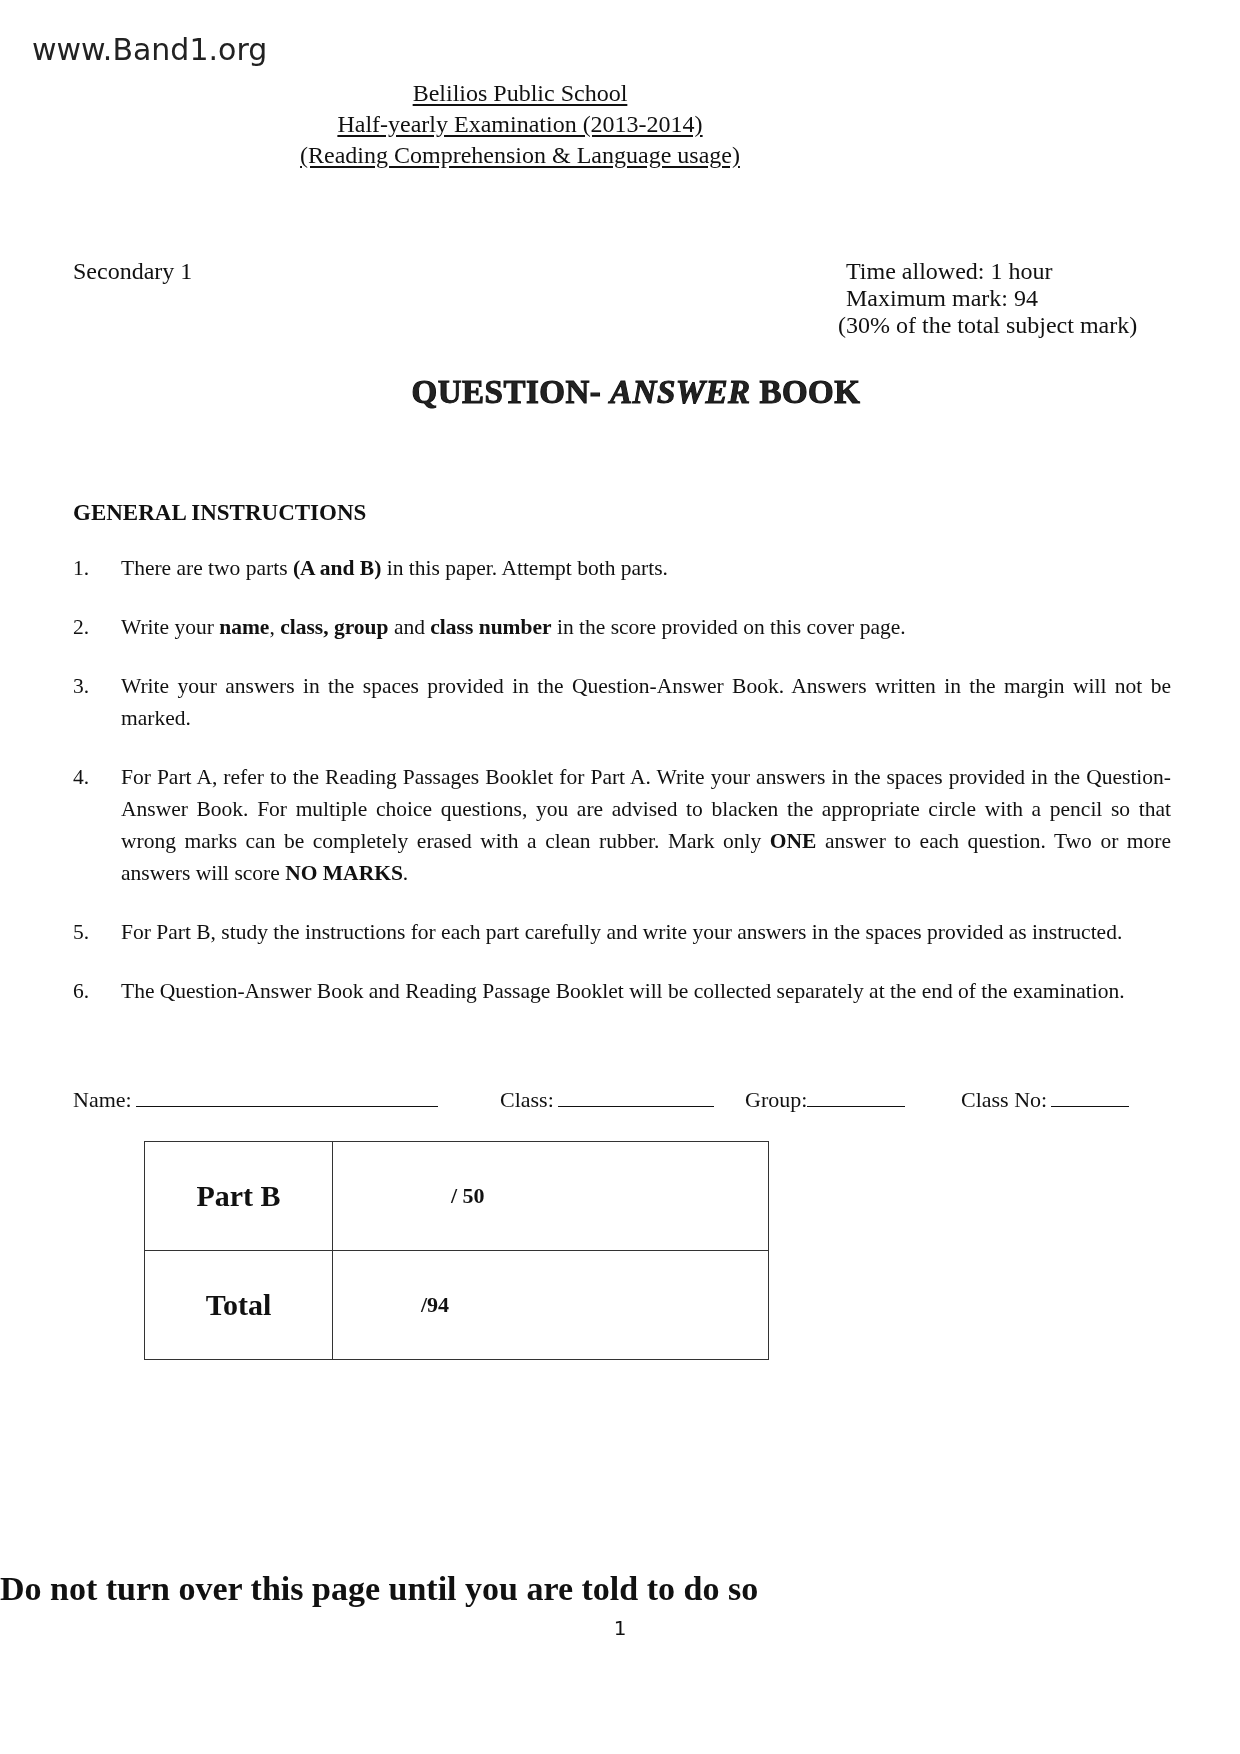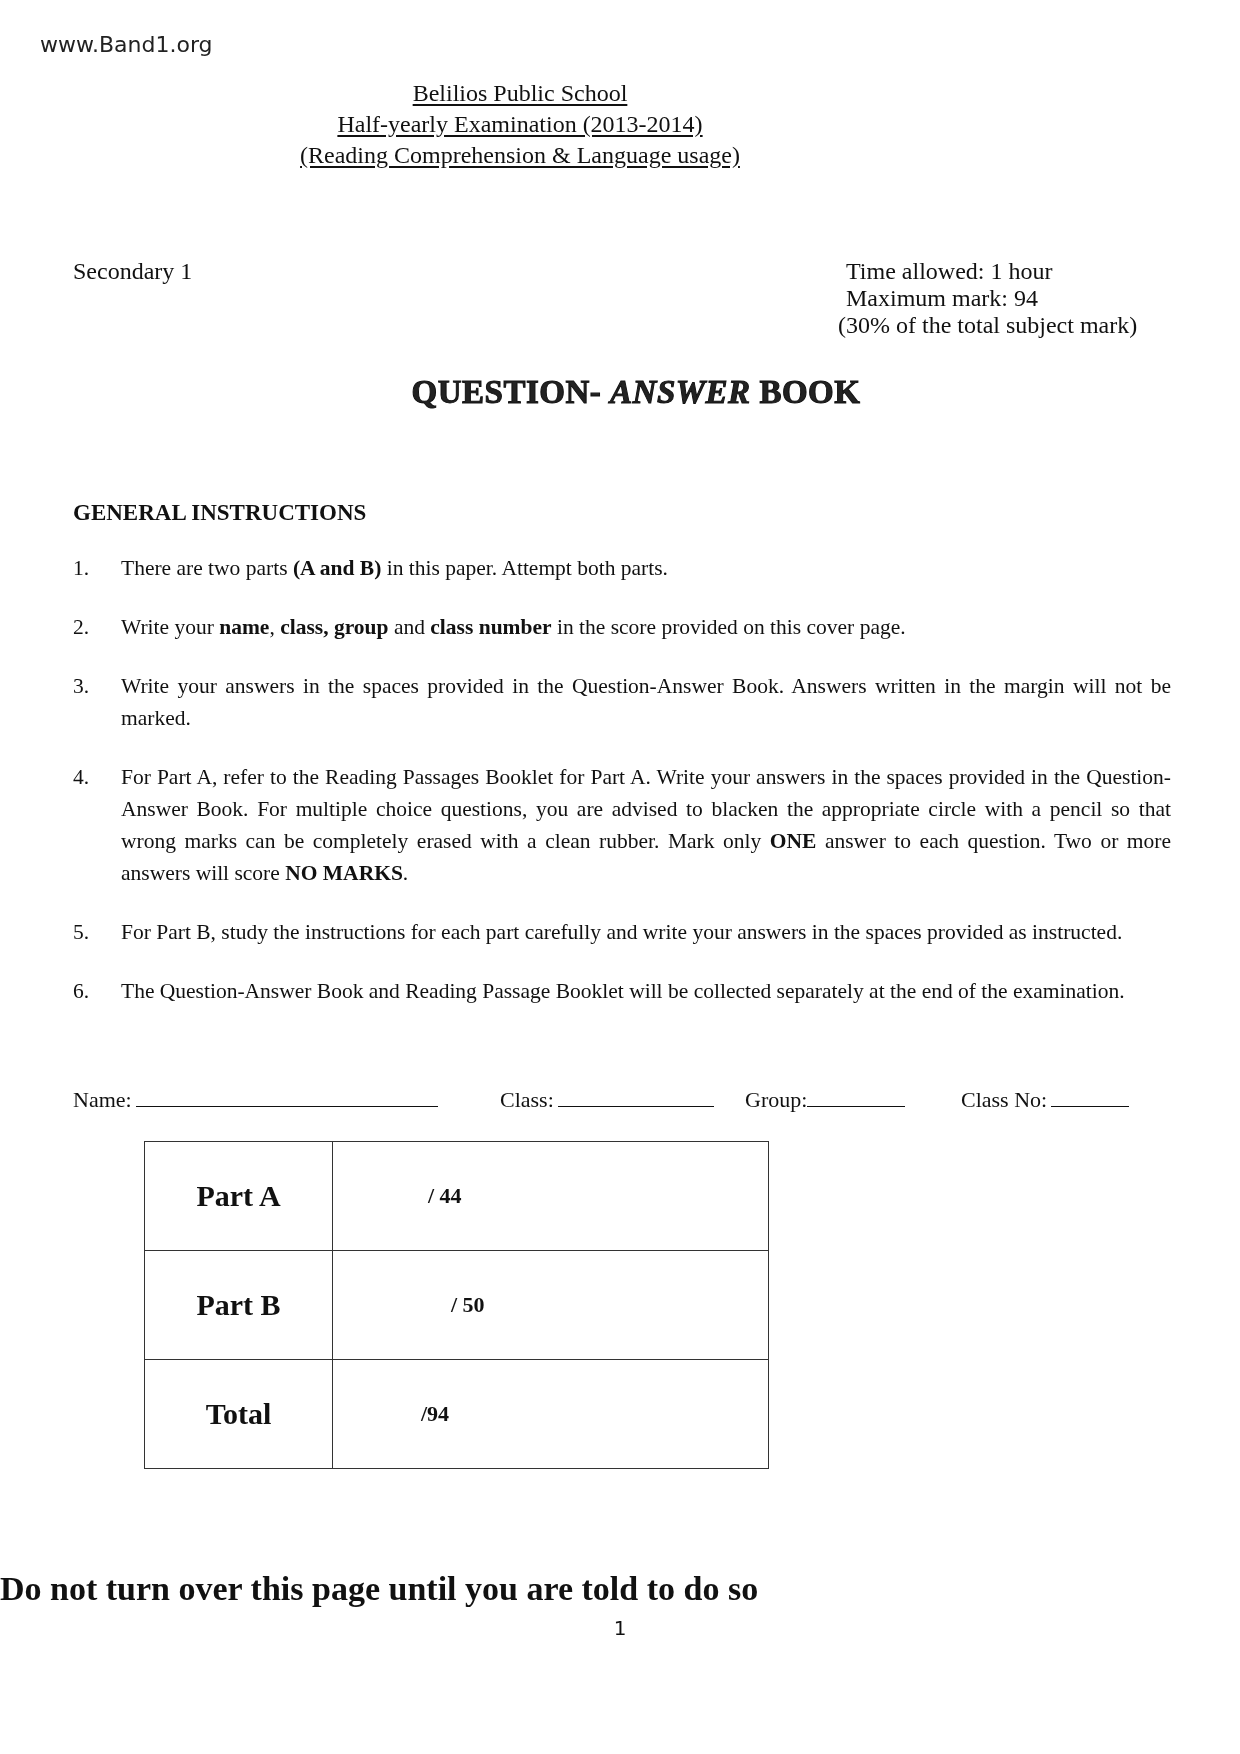--- a/index.html
+++ b/index.html
@@ -1,18 +1,18 @@
 <!DOCTYPE html>
 <html><head>
 <meta charset="utf-8">
 <style>
   html, body { margin: 0; padding: 0; background: #ffffff; }
   body { width: 1240px; height: 1754px; position: relative; overflow: hidden; color: #111; font-family: "Liberation Serif", serif; }
   .abs { position: absolute; }
-  .watermark { left: 40px; top: 32px; font-family: "DejaVu Sans", sans-serif; font-size: 22px; color: #222; }
+  .watermark { left: 32px; top: 32px; font-family: "DejaVu Sans", sans-serif; font-size: 30px; color: #222; }
   .header { left: 0; width: 1040px; top: 78px; text-align: center; font-size: 24px; line-height: 31px; }
   .header div { text-decoration: underline; text-underline-offset: 3px; }
   .secondary { left: 73px; top: 258px; font-size: 24px; }
   .meta { left: 838px; top: 258px; font-size: 24px; line-height: 27px; }
   .meta .ind { margin-left: 8px; }
   .book-title { left: 16px; width: 1240px; top: 374px; text-align: center; font-family: "Liberation Serif", serif; font-weight: bold; font-size: 33px; letter-spacing: 0.5px; color: #222; text-transform: uppercase; -webkit-text-stroke: 1px #111; }
   .book-title .a { font-style: italic; }
   .gi-title { left: 73px; top: 500px; font-size: 23px; font-weight: bold; }
   .inst { left: 73px; width: 1098px; font-size: 21.5px; line-height: 32px; }
   .inst .num { position: absolute; left: 0; top: 0; }
@@ -89,24 +89,20 @@
     <span>Group:</span><span class="line" style="width:98px;margin-left:0"></span>
   </div>
   <div class="field" style="left:888px">
     <span>Class No:</span><span class="line" style="width:78px"></span>
   </div>
 </div>
 
 <table class="marks">
   <tbody id="marks-body">
       <tr>
-        <td class="lbl">Part A</td>
-        <td class="val" style="padding-left: 95px;">/ 44</td>
-      </tr>
-      <tr>
         <td class="lbl">Part B</td>
         <td class="val" style="padding-left: 118px;">/ 50</td>
       </tr>
       <tr>
         <td class="lbl">Total</td>
         <td class="val" style="padding-left: 88px;">/94</td>
       </tr>
     </tbody>
 </table>
 

